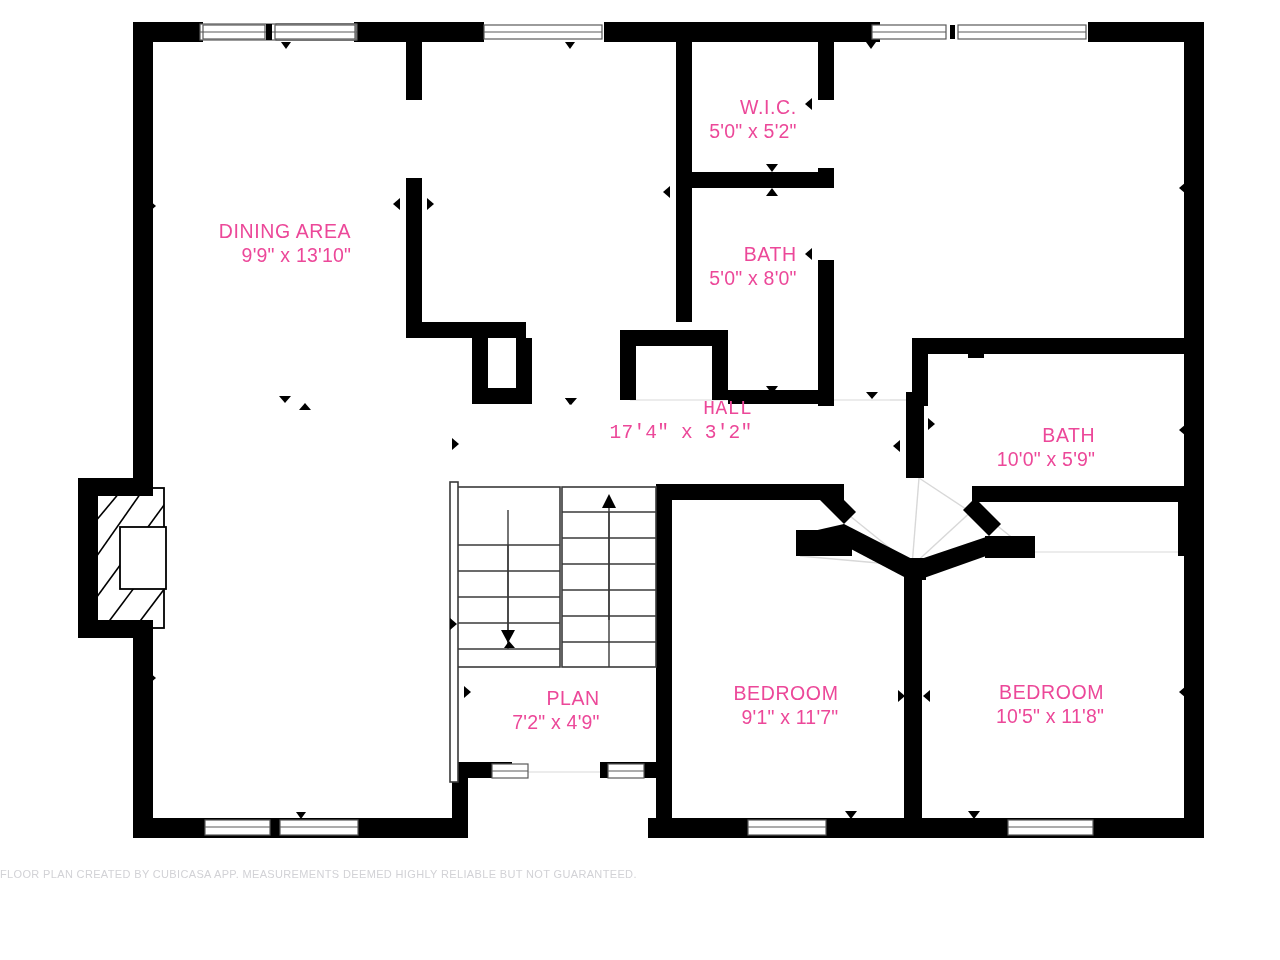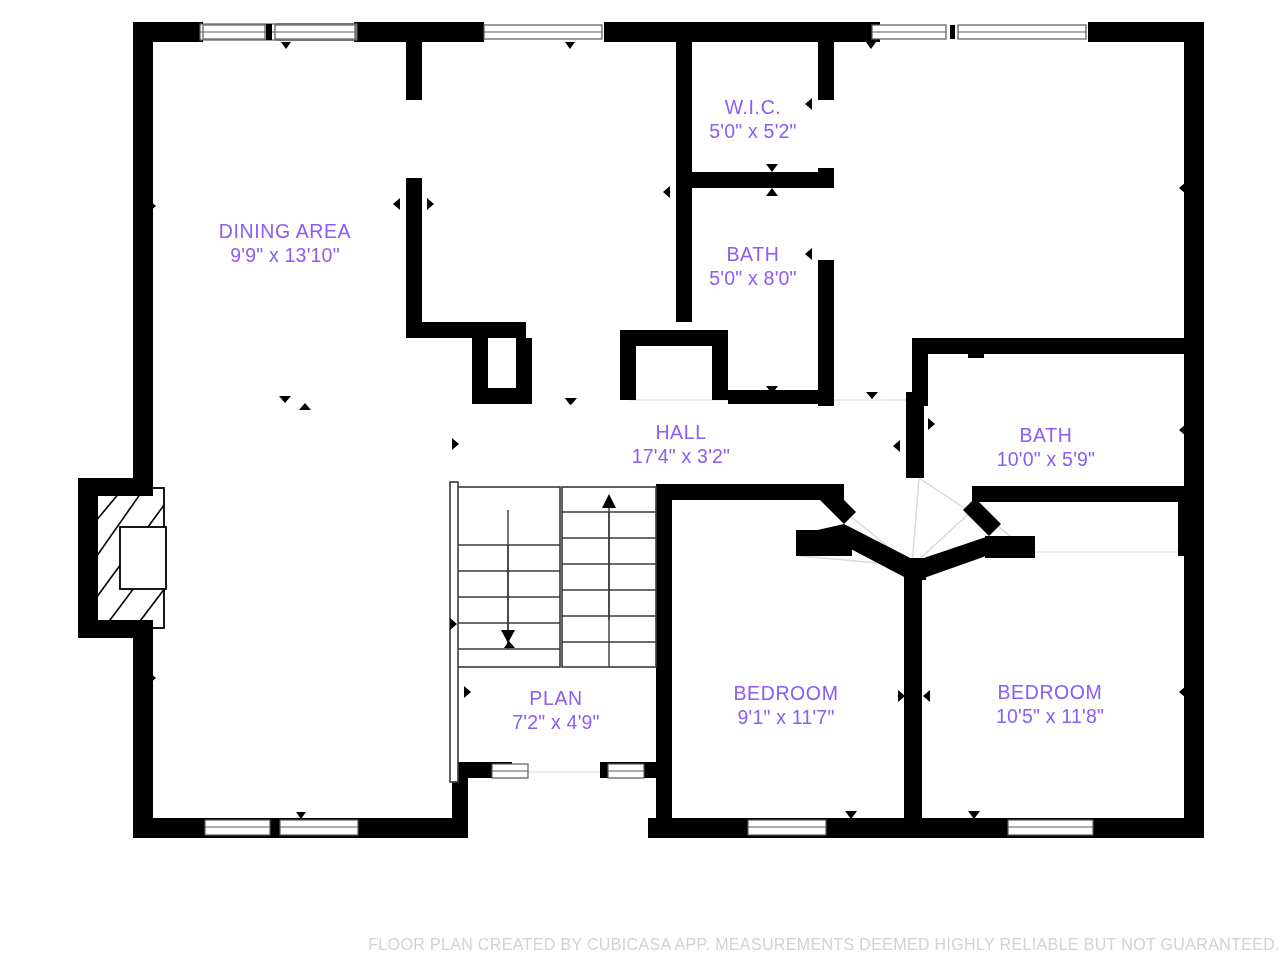--- a/index.html
+++ b/index.html
@@ -33,45 +33,45 @@
   .stair-box { fill: #ffffff; stroke: #3a3a3a; stroke-width: 1.6; }
   .stair-tread { stroke: #3a3a3a; stroke-width: 1.4; fill: none; }
   .door-swing { stroke: #d8d8d8; stroke-width: 1.4; fill: none; }
   .hatch-box { fill: none; stroke: #000000; stroke-width: 1.8; }
   .hatch-line { stroke: #000000; stroke-width: 1.6; }
   .arrow { fill: #000000; }
   .thin-sep { stroke: #e6e6e6; stroke-width: 1.4; }
 
   .room-label {
     position: absolute;
-    text-align: center;
-    color: #8b5cf6;
+    text-align: right;
+    color: #ec4899;
     font-family: "Liberation Sans", sans-serif;
     line-height: 1.22;
     white-space: nowrap;
     transform: translate(-50%, -50%);
     pointer-events: none;
   }
   .room-name {
     font-size: 19.5px;
     letter-spacing: 0.6px;
     display: block;
   }
   .room-dims {
     font-size: 19.5px;
     letter-spacing: 0.2px;
     display: block;
   }
   .footer-note {
     position: absolute;
     left: 0;
     right: 0;
-    top: 936px;
-    text-align: right;
-    font-size: 16px;
+    top: 868px;
+    text-align: left;
+    font-size: 11px;
     letter-spacing: 0.35px;
     color: #d2d2d6;
     font-family: "Liberation Sans", sans-serif;
   }
 </style>
 </head>
 <body>
 
 <div id="plan-root">
 
@@ -325,21 +325,21 @@
     <span class="room-name">W.I.C.</span>
     <span class="room-dims">5'0" x 5'2"</span>
   </div>
 
   <div class="room-label" style="left:753px; top:267px;">
     <span class="room-name">BATH</span>
     <span class="room-dims">5'0" x 8'0"</span>
   </div>
 
 
-  <div class="room-label" style="left:681px; top:445px;">
+  <div class="room-label" style="left:681px; top:422px;font-family:Liberation Mono, monospace;">
     <span class="room-name">HALL</span>
     <span class="room-dims">17'4" x 3'2"</span>
   </div>
 
   <div class="room-label" style="left:1046px; top:448px;">
     <span class="room-name">BATH</span>
     <span class="room-dims">10'0" x 5'9"</span>
   </div>
 
 

